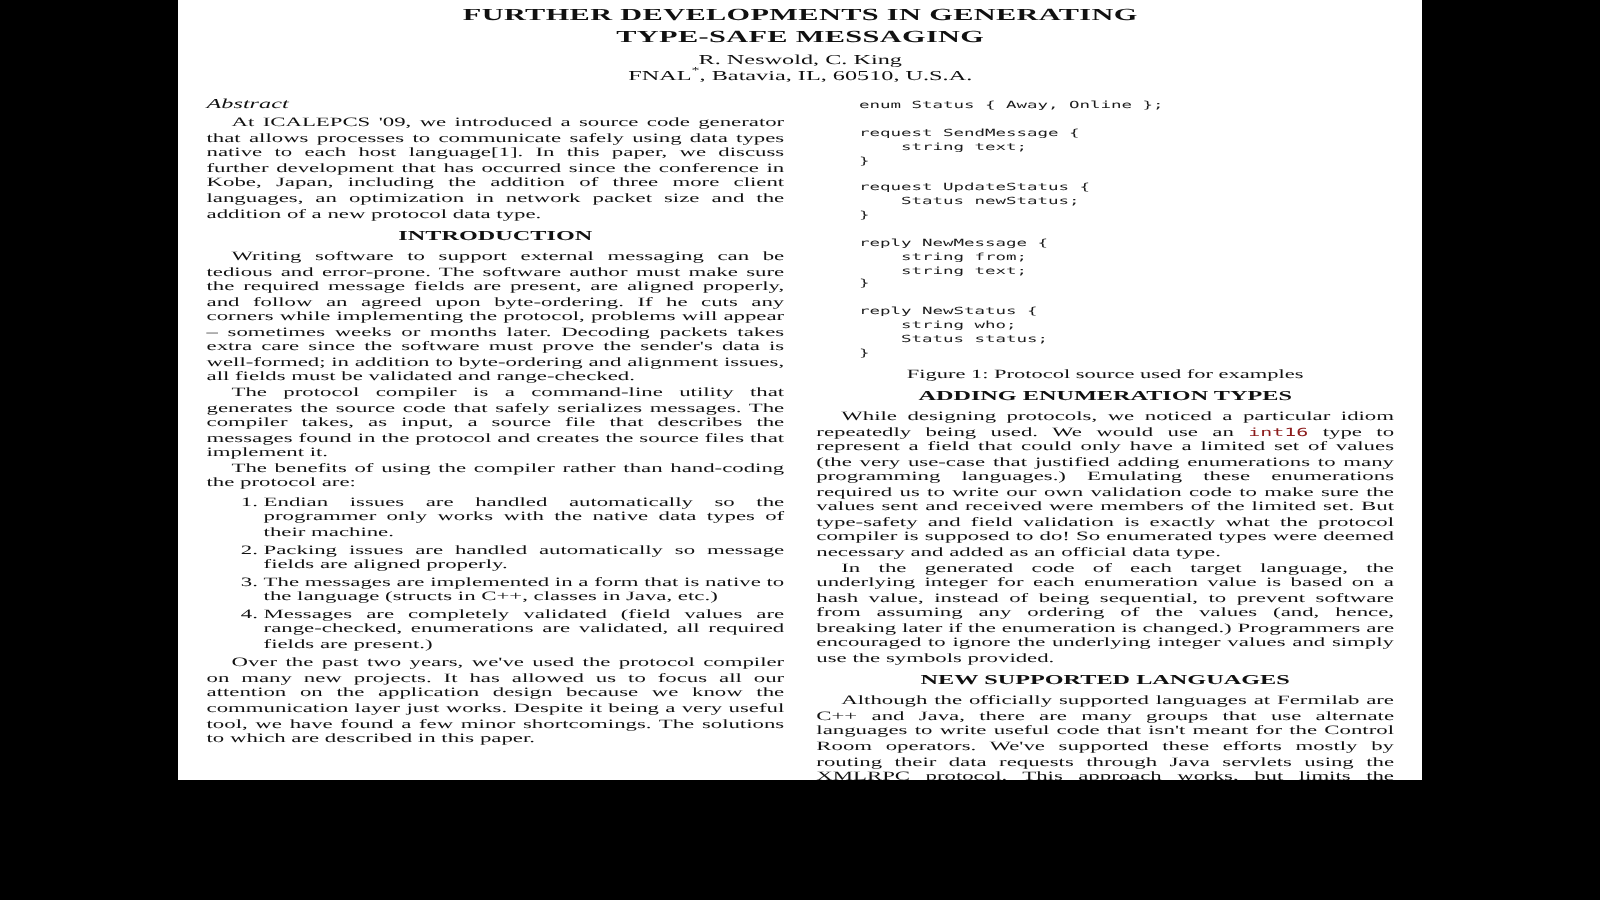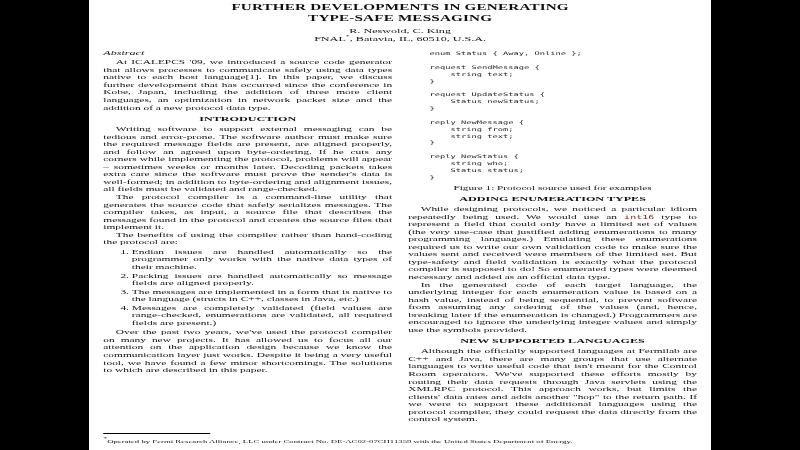--- a/index.html
+++ b/index.html
@@ -9,21 +9,21 @@
     position: relative;
     overflow: hidden;
     font-family: "Liberation Serif", serif;
     color: #111;
   }
   .letterbox { position: absolute; top: 0; height: 450px; background: #000; }
   .letterbox.left  { left: 0; width: 89px; }
   .letterbox.right { right: 0; width: 89px; }
   .page {
     position: absolute; left: 89px; top: 0;
-    width: 622px; height: 450px;
+    width: 622px; height: 390px;
     background: #ffffff;
     overflow: hidden;
   }
   
   .page-inner {
     width: 349px; height: 450px;
     transform: scaleX(1.783);
     transform-origin: top left;
     box-sizing: border-box;
     padding: 2px 8px 0 8px;

